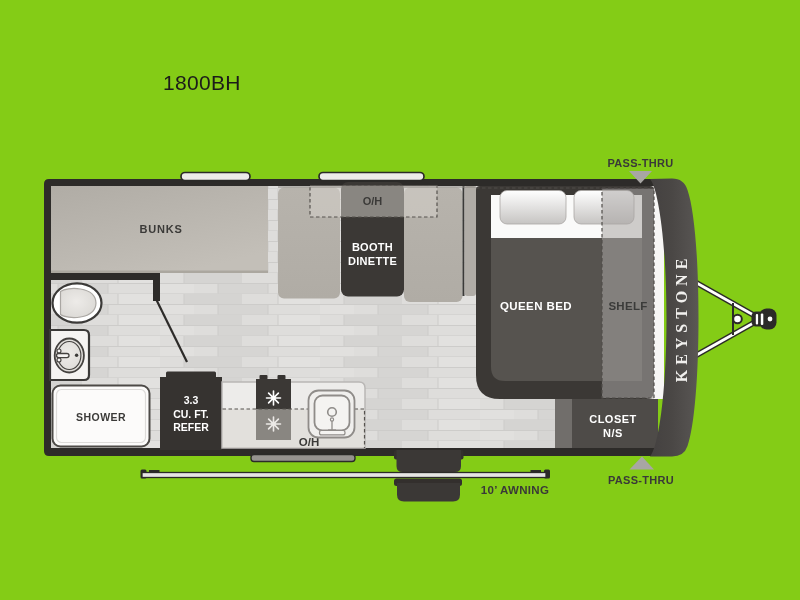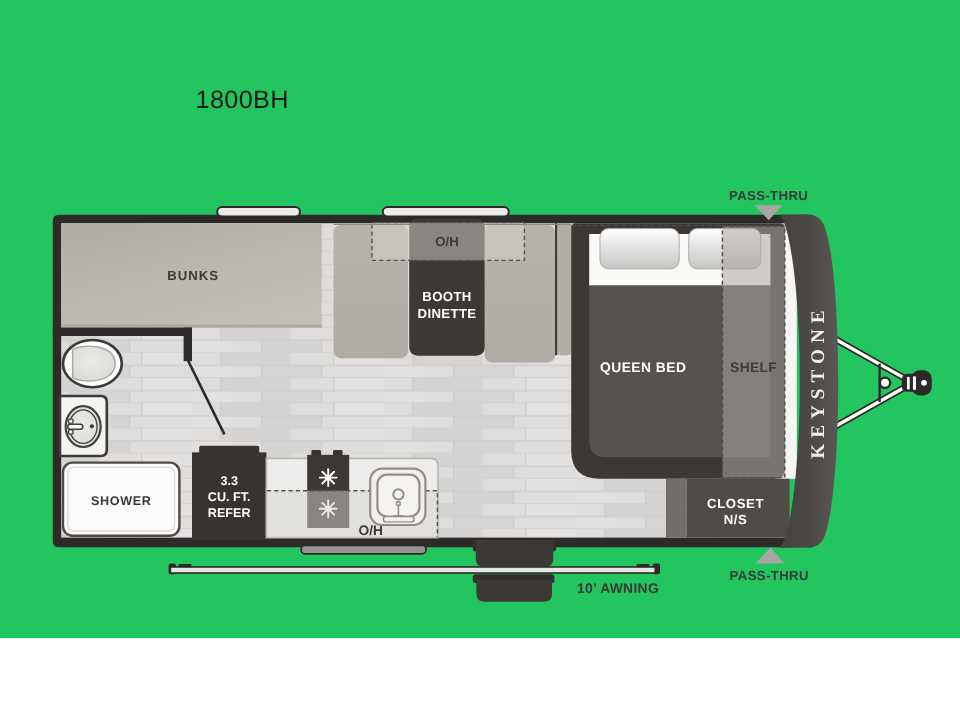--- a/index.html
+++ b/index.html
@@ -1,16 +1,16 @@
 <!DOCTYPE html>
 <html><head>
 <meta charset="utf-8">
 <style>
   html,body{margin:0;padding:0;background:#ffffff;}
-  .page{position:relative;width:800px;height:532px;background:#22c55e;overflow:hidden;}
+  .page{position:relative;width:800px;height:600px;background:#84cc16;overflow:hidden;}
   text{font-family:"Liberation Sans",sans-serif;}
 </style>
 </head>
 <body>
 <div class="page">
 <svg width="800" height="600" viewBox="0 0 800 600" xmlns="http://www.w3.org/2000/svg">
 <defs>
   <pattern id="planks" width="160" height="21" patternUnits="userSpaceOnUse">
     <rect width="160" height="21" fill="#dedddb"></rect>
     <rect x="24" y="0" width="58" height="10" fill="#d5d4d2"></rect>

